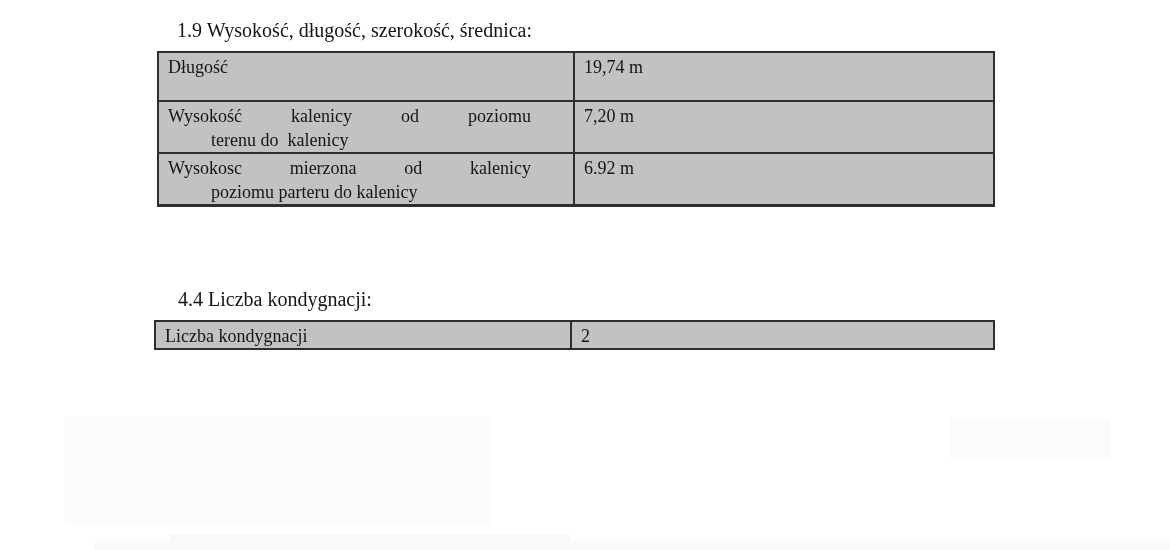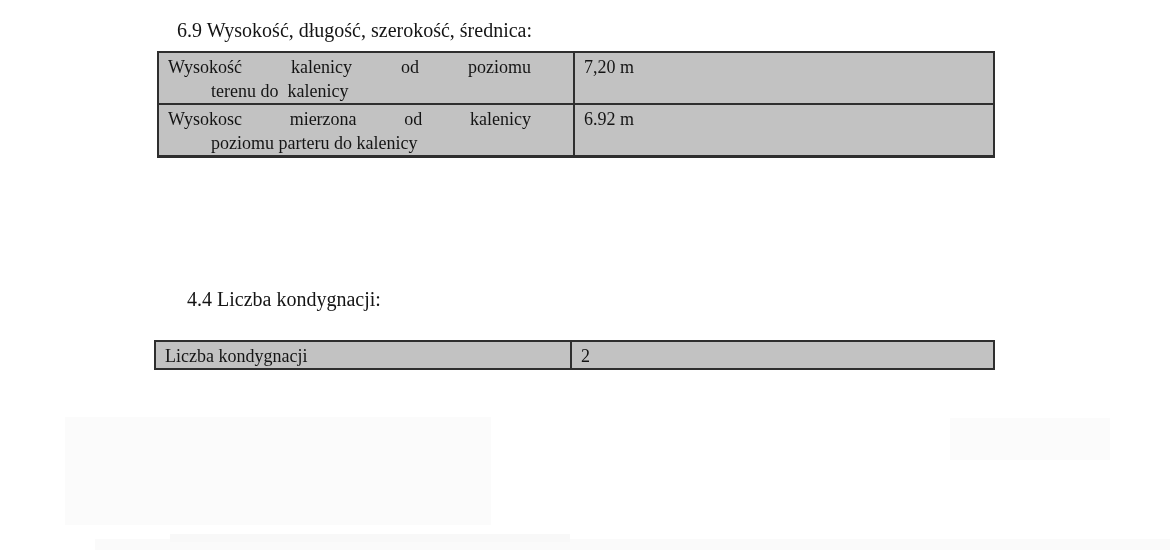--- a/index.html
+++ b/index.html
@@ -7,67 +7,75 @@
     width:1170px;height:550px;overflow:hidden;
     background:#ffffff;
     font-family:"Liberation Serif","DejaVu Serif",serif;
     color:#141414;
     -webkit-font-smoothing:antialiased;
   }
   .stage{position:relative;width:1170px;height:550px;}
 
   .heading{position:absolute;font-size:20px;line-height:23px;white-space:nowrap;}
   .h1{left:177px;top:19px;}
-  .h2{left:187px;top:288px;}
+  .h2{left:178px;top:288px;}
 
   table.tbl{
     position:absolute;
     border-collapse:collapse;
     table-layout:fixed;
     background:#c2c2c2;
   }
   table.tbl td{
     border:2px solid #2e2e2e;
     vertical-align:top;
     padding:2px 10px 0 9px;
     font-size:18px;
     line-height:24px;
     overflow:hidden;
   }
   .tbl-dims{left:157px;top:51px;width:838px;border:2px solid #2e2e2e;border-bottom-width:3px;}
   .tbl-dims tr{height:49px;}
-  .tbl-floors{left:154px;top:320px;width:841px;margin-top:20px;}
+  .tbl-floors{left:154px;top:320px;width:841px;}
   .tbl-floors tr{height:21px;}
   .tbl-floors td{line-height:21px;padding-top:1px;}
   col.c1{width:416px;}
 
   .lines{width:363px;}
   .jline{text-align:justify;text-align-last:justify;}
   .line--plain{white-space:pre-wrap;margin-left:43px;}
 
   
   .artifact{position:absolute;pointer-events:none;}
   .art-a{left:65px;top:417px;width:426px;height:108px;background:#fbfbfb;}
   .art-b{left:950px;top:418px;width:160px;height:42px;background:#fbfbfb;}
   .art-c{left:95px;top:539px;width:1075px;height:11px;background:#fafafa;}
   .art-d{left:170px;top:534px;width:400px;height:8px;background:#f8f8f8;}
 </style>
 </head>
 <body>
 
 <div class="stage">
 
-  <div class="heading h1">6.9 Wysokość, długość, szerokość, średnica:</div>
+  <div class="heading h1">1.9 Wysokość, długość, szerokość, średnica:</div>
 
   <table class="tbl tbl-dims">
     <colgroup>
         <col class="c1">
         <col class="c2">
       </colgroup>
     <tbody>
+      <tr>
+        <td>
+          <div class="lines">
+            <div class="line">Długość</div>
+          </div>
+        </td>
+        <td>19,74 m</td>
+      </tr>
       <tr>
         <td>
           <div class="lines">
             <div class="line jline">Wysokość kalenicy od poziomu</div>
             <div class="line line--plain">terenu do  kalenicy</div>
           </div>
         </td>
         <td>7,20 m</td>
       </tr>
       <tr>

